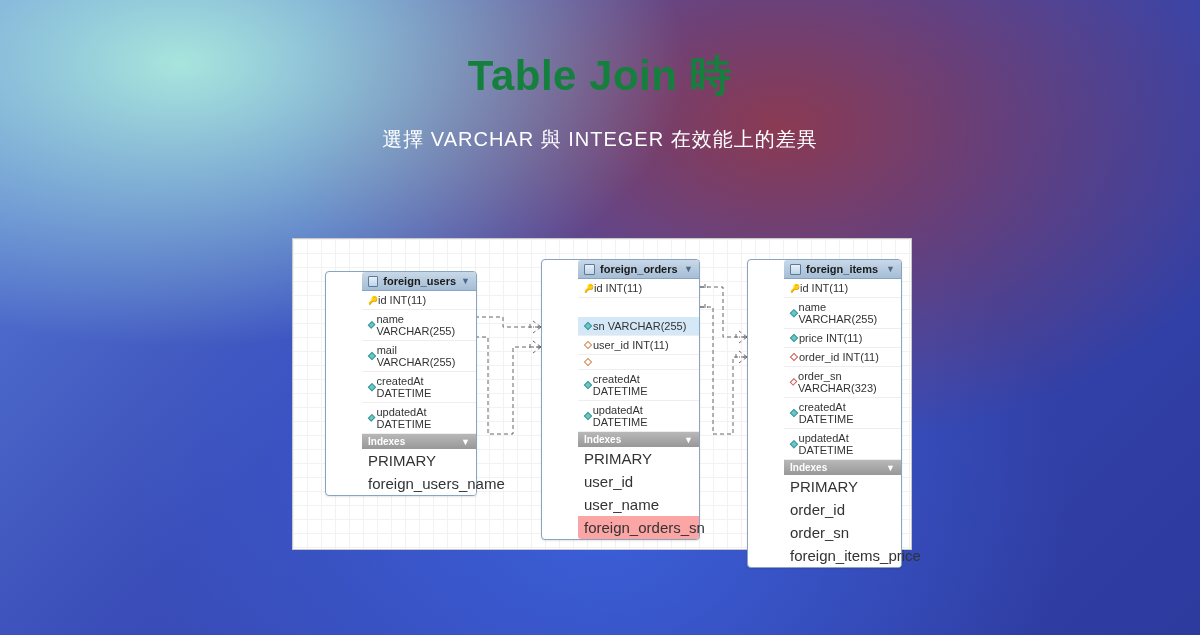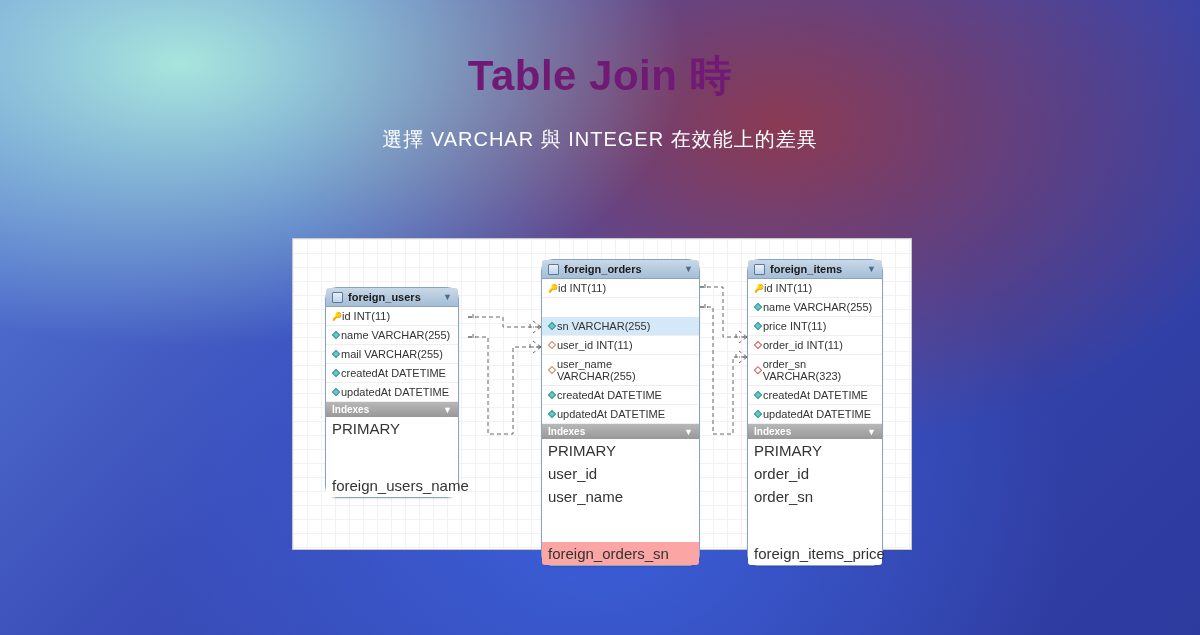--- a/index.html
+++ b/index.html
@@ -7,45 +7,46 @@
   width: 1200px;
   height: 635px;
   font-family: -apple-system, "Helvetica Neue", Arial, sans-serif;
   background: radial-gradient(ellipse at 15% 10%, #a8e5dd 0%, transparent 35%),
               radial-gradient(ellipse at 65% 20%, #8b3a52 0%, transparent 45%),
               radial-gradient(ellipse at 50% 80%, #3b5fd9 0%, transparent 55%),
               linear-gradient(135deg, #5a7fd9 0%, #3a4db8 40%, #2d3a9e 100%);
   overflow: hidden;
   position: relative;
 }
-.title { text-align: center; color: #701a75; font-size: 42px; font-weight: 700; margin-top: 48px; letter-spacing: 0.5px; }
+.title { text-align: center; color: #15803d; font-size: 42px; font-weight: 700; margin-top: 48px; letter-spacing: 0.5px; }
 .subtitle { text-align: center; color: #fff; font-size: 20px; font-weight: 500; margin-top: 22px; letter-spacing: 1px; }
 
 .canvas {
   position: absolute;
   left: 292px;
   top: 238px;
   width: 620px;
   height: 312px;
   background: #fff;
   background-image:
     linear-gradient(#f2f2f2 1px, transparent 1px),
     linear-gradient(90deg, #f2f2f2 1px, transparent 1px);
   background-size: 14px 14px;
   border: 1px solid #c8c8c8;
 }
 
 .table {
   position: absolute;
   border: 1px solid #8aa3c0;
-  border-radius: 12px;
+  border-radius: 4px;
   background: #fff;
   font-size: 11px;
   color: #333;
   box-shadow: 0 1px 2px rgba(0,0,0,0.1);
+  padding-left: 36px;
 }
 .thead {
   background: linear-gradient(#c8d8e8, #a5bdd6);
   border-bottom: 1px solid #8aa3c0;
   padding: 3px 6px;
   display: flex;
   align-items: center;
   gap: 5px;
   font-weight: 700;
   color: #1a1a1a;
@@ -78,21 +79,21 @@
   color: #fff;
   font-weight: 700;
   padding: 2px 6px;
   display: flex;
   align-items: center;
   font-size: 10px;
 }
 .sect .chev { margin-left: auto; font-size: 9px; }
 .idx { padding: 3px 6px; background: #fff; font-size: 15px; }
 .idx.hl-orange { background: #fca5a5; }
-.idx:last-child { border-radius: 0 0 3px 3px; margin-top: 34px; }
+.idx:last-child { border-radius: 0 0 3px 3px; }
 
 .rel-svg { position: absolute; left: 0; top: 0; width: 100%; height: 100%; pointer-events: none; }
 .rel-svg line, .rel-svg path { stroke: #666; stroke-width: 1; stroke-dasharray: 4 3; fill: none; }
 .crow { stroke: #666; stroke-width: 1; fill: none; stroke-dasharray: none; }
 </style>
 </head>
 <body>
 
 <h1 class="title">Table Join 時</h1>
 <h2 class="subtitle">選擇 VARCHAR 與 INTEGER 在效能上的差異</h2>
@@ -111,21 +112,21 @@
 
     <path d="M 407 48 L 430 48 L 430 98 L 454 98"></path>
     <path class="crow" d="M 407 48 L 415 48 M 412 45 L 412 51"></path>
     <path class="crow" d="M 454 98 L 446 92 M 454 98 L 446 104 M 454 98 L 446 98 M 443 95 L 443 101"></path>
 
     <path d="M 407 68 L 420 68 L 420 195 L 440 195 L 440 118 L 454 118"></path>
     <path class="crow" d="M 407 68 L 415 68 M 412 65 L 412 71"></path>
     <path class="crow" d="M 454 118 L 446 112 M 454 118 L 446 124 M 454 118 L 446 118 M 443 115 L 443 121"></path>
   </svg>
 
-  <div class="table" style="left:32px; top:48px; width:134px;">
+  <div class="table" style="left:32px; top:32px; width:152px;">
     <div class="thead">
       <span class="tbl-icon"></span>
       <span>foreign_users</span>
       <span class="chev">▼</span>
     </div>
     <div class="col">
         <span class="ico key"></span>
         <span>id INT(11)</span>
       </div>
     <div class="col">
@@ -165,41 +166,40 @@
     <div class="col hl-blue">
         <span class="ico dia filled"></span>
         <span>sn VARCHAR(255)</span>
       </div>
     <div class="col">
         <span class="ico dia empty"></span>
         <span>user_id INT(11)</span>
       </div>
     <div class="col">
         <span class="ico dia empty"></span>
-        <span>user_name VARCHAR(255)</span>
       </div>
     <div class="col">
         <span class="ico dia filled"></span>
         <span>createdAt DATETIME</span>
       </div>
     <div class="col">
         <span class="ico dia filled"></span>
         <span>updatedAt DATETIME</span>
       </div>
     <div class="sect">
         <span>Indexes</span>
         <span class="chev">▼</span>
       </div>
     <div class="idx">PRIMARY</div>
     <div class="idx">user_id</div>
     <div class="idx">user_name</div>
     <div class="idx hl-orange">foreign_orders_sn</div>
   </div>
 
-  <div class="table" style="left:454px; top:20px; width:136px;">
+  <div class="table" style="left:454px; top:20px; width:155px;">
     <div class="thead">
       <span class="tbl-icon"></span>
       <span>foreign_items</span>
       <span class="chev">▼</span>
     </div>
     <div class="col">
         <span class="ico key"></span>
         <span>id INT(11)</span>
       </div>
     <div class="col">

